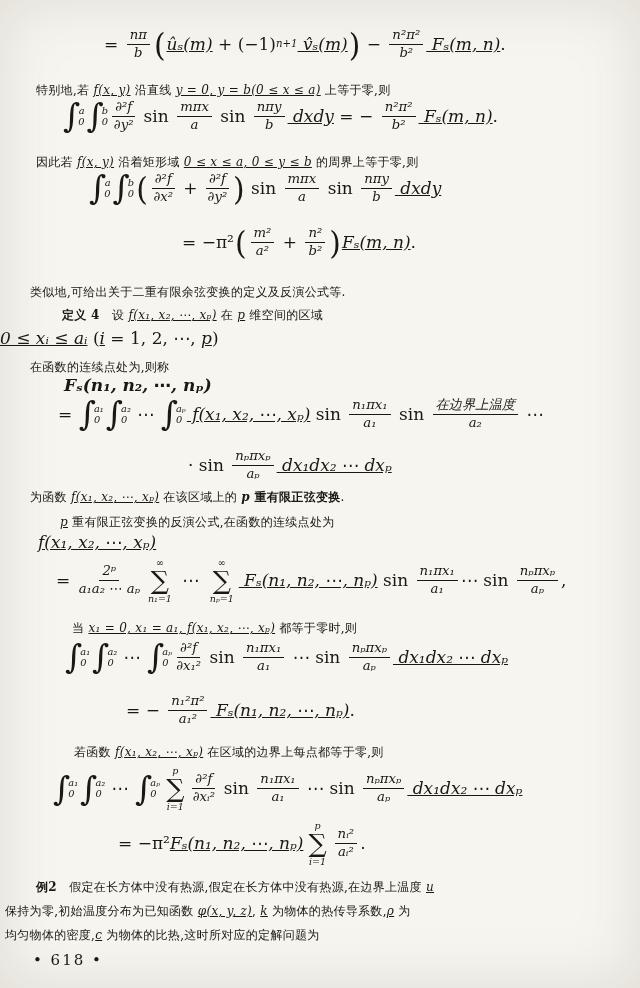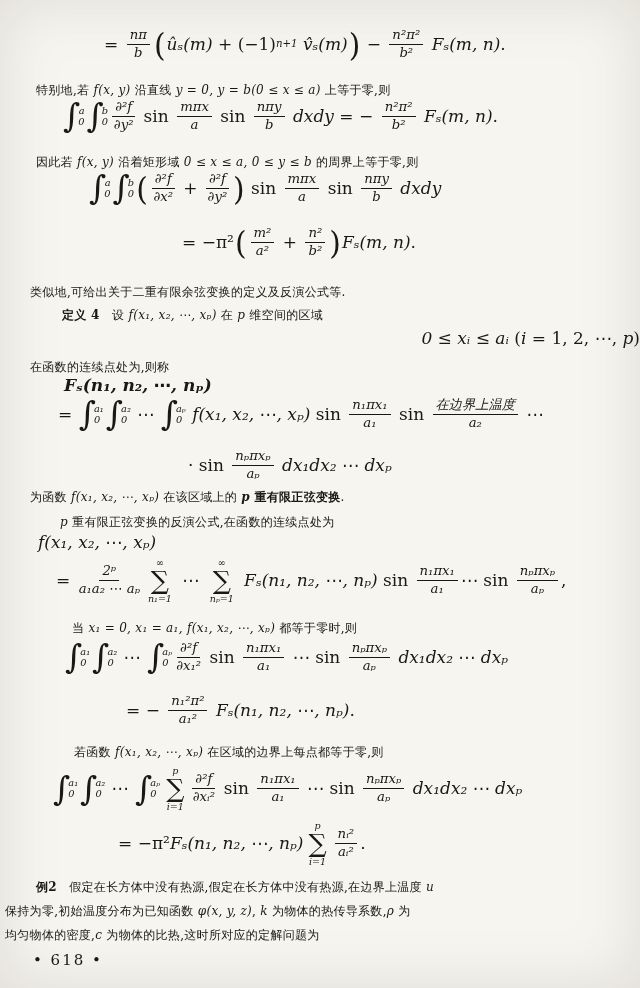--- a/index.html
+++ b/index.html
@@ -13,21 +13,21 @@
     overflow:hidden;
     box-shadow:inset 0 0 60px rgba(120,110,95,.18);
   }
   .line{position:absolute;white-space:nowrap;}
   .line span{white-space:pre;}
   
   .text{font-size:12px;line-height:22px;letter-spacing:.3px;}
   
   .math{display:flex;align-items:center;font-size:17px;line-height:1;}
   .tx{font-style:normal;}
-  .it{font-style:italic;}
+  .it{font-style:italic;text-decoration:underline;}
   .b{font-weight:bold;}
   .bi{font-weight:bold;font-style:italic;}
   .sp{font-size:.6em;font-style:italic;vertical-align:super;line-height:0;}
   
   .fr{display:inline-flex;flex-direction:column;align-items:center;
       font-size:.78em;line-height:1.12;margin:0 3px;vertical-align:middle;
       font-style:italic;text-align:right;}
   .fr .n{border-bottom:1.4px solid #1b1813;padding:0 3px 1px;}
   .fr .d{padding-top:1px;}
   
@@ -47,21 +47,21 @@
       font-style:normal;margin:0 1px;}
   
   #f1{top:28px;left:104px}
   #p2{top:79px;left:36px}
   #f2{top:100px;left:62px}
   #p3{top:151px;left:36px}
   #f3a{top:172px;left:88px}
   #f3b{top:226px;left:182px}
   #p4{top:281px;left:30px}
   #p5{top:304px;left:62px}
-  #c1{top:330px;left:0;width:100%;justify-content:flex-end}
+  #c1{top:330px;left:0;width:100%;justify-content:flex-start}
   #p6{top:356px;left:30px}
   #f4h{top:377px;left:64px}
   #f4a{top:398px;left:58px}
   #f4b{top:449px;left:188px}
   #p7{top:486px;left:30px}
   #p8{top:511px;left:60px}
   #f5h{top:534px;left:38px}
   #f5{top:557px;left:56px}
   #p9{top:617px;left:72px}
   #f6a{top:641px;left:64px}

